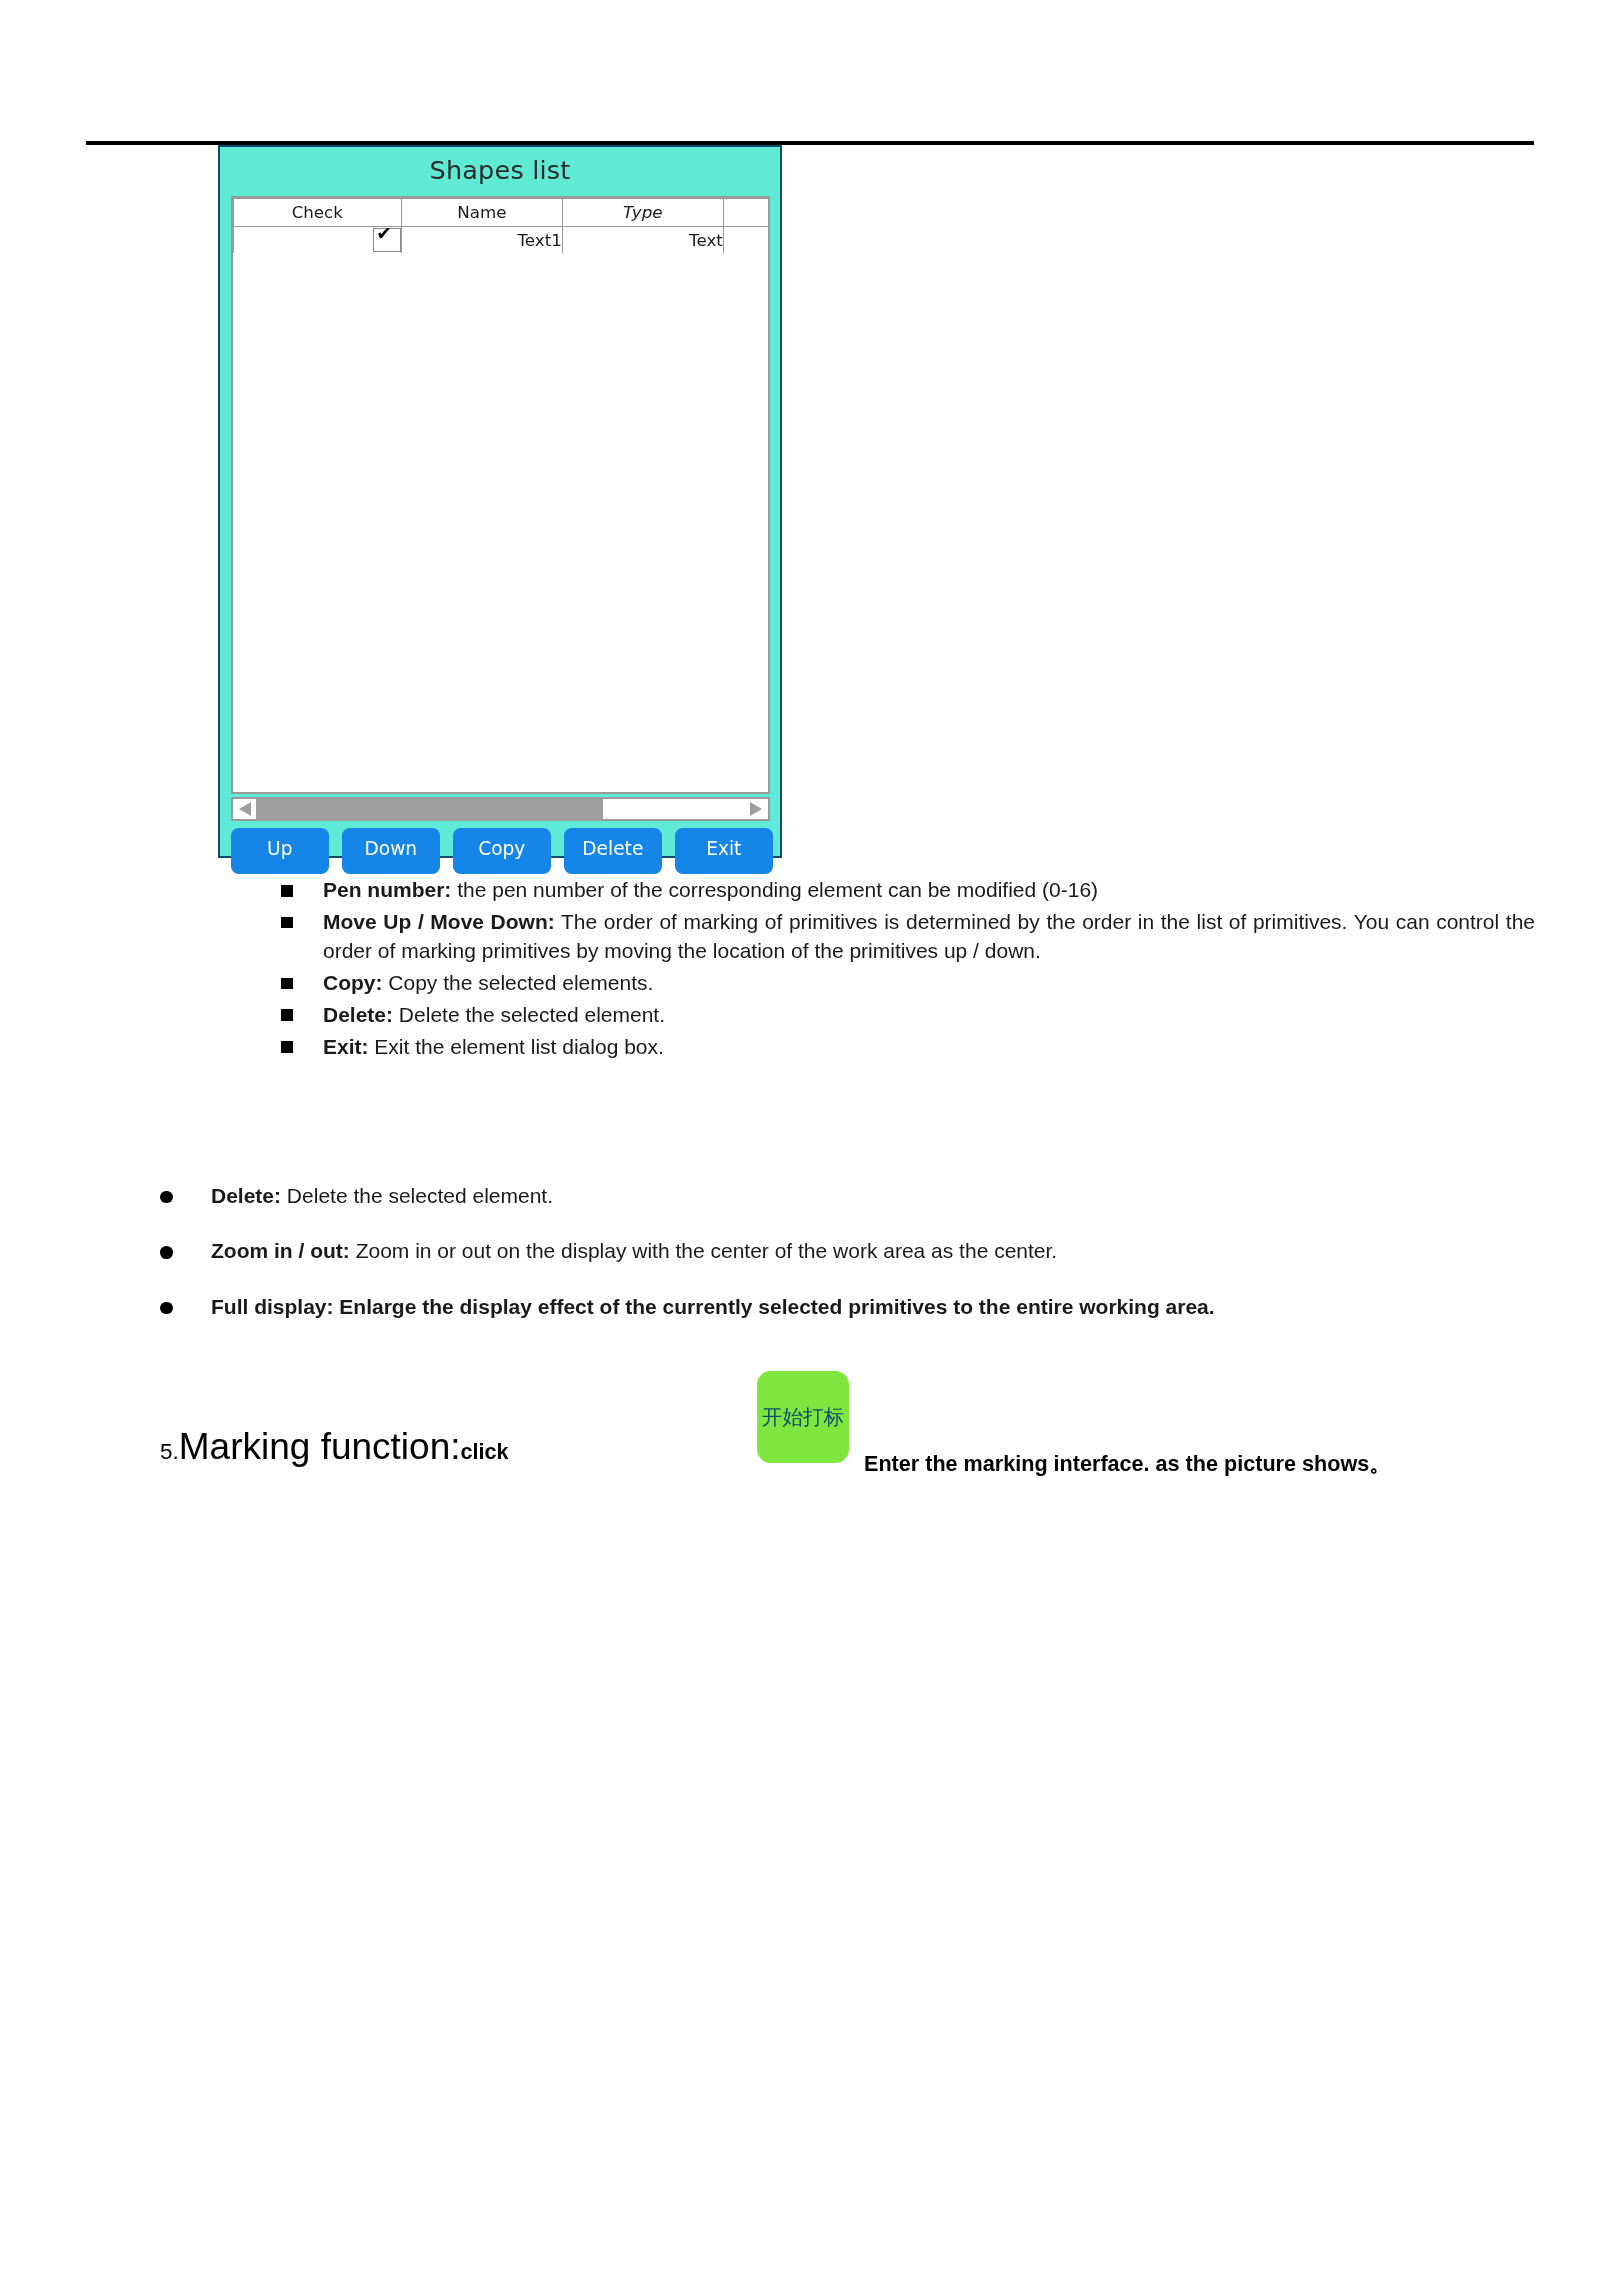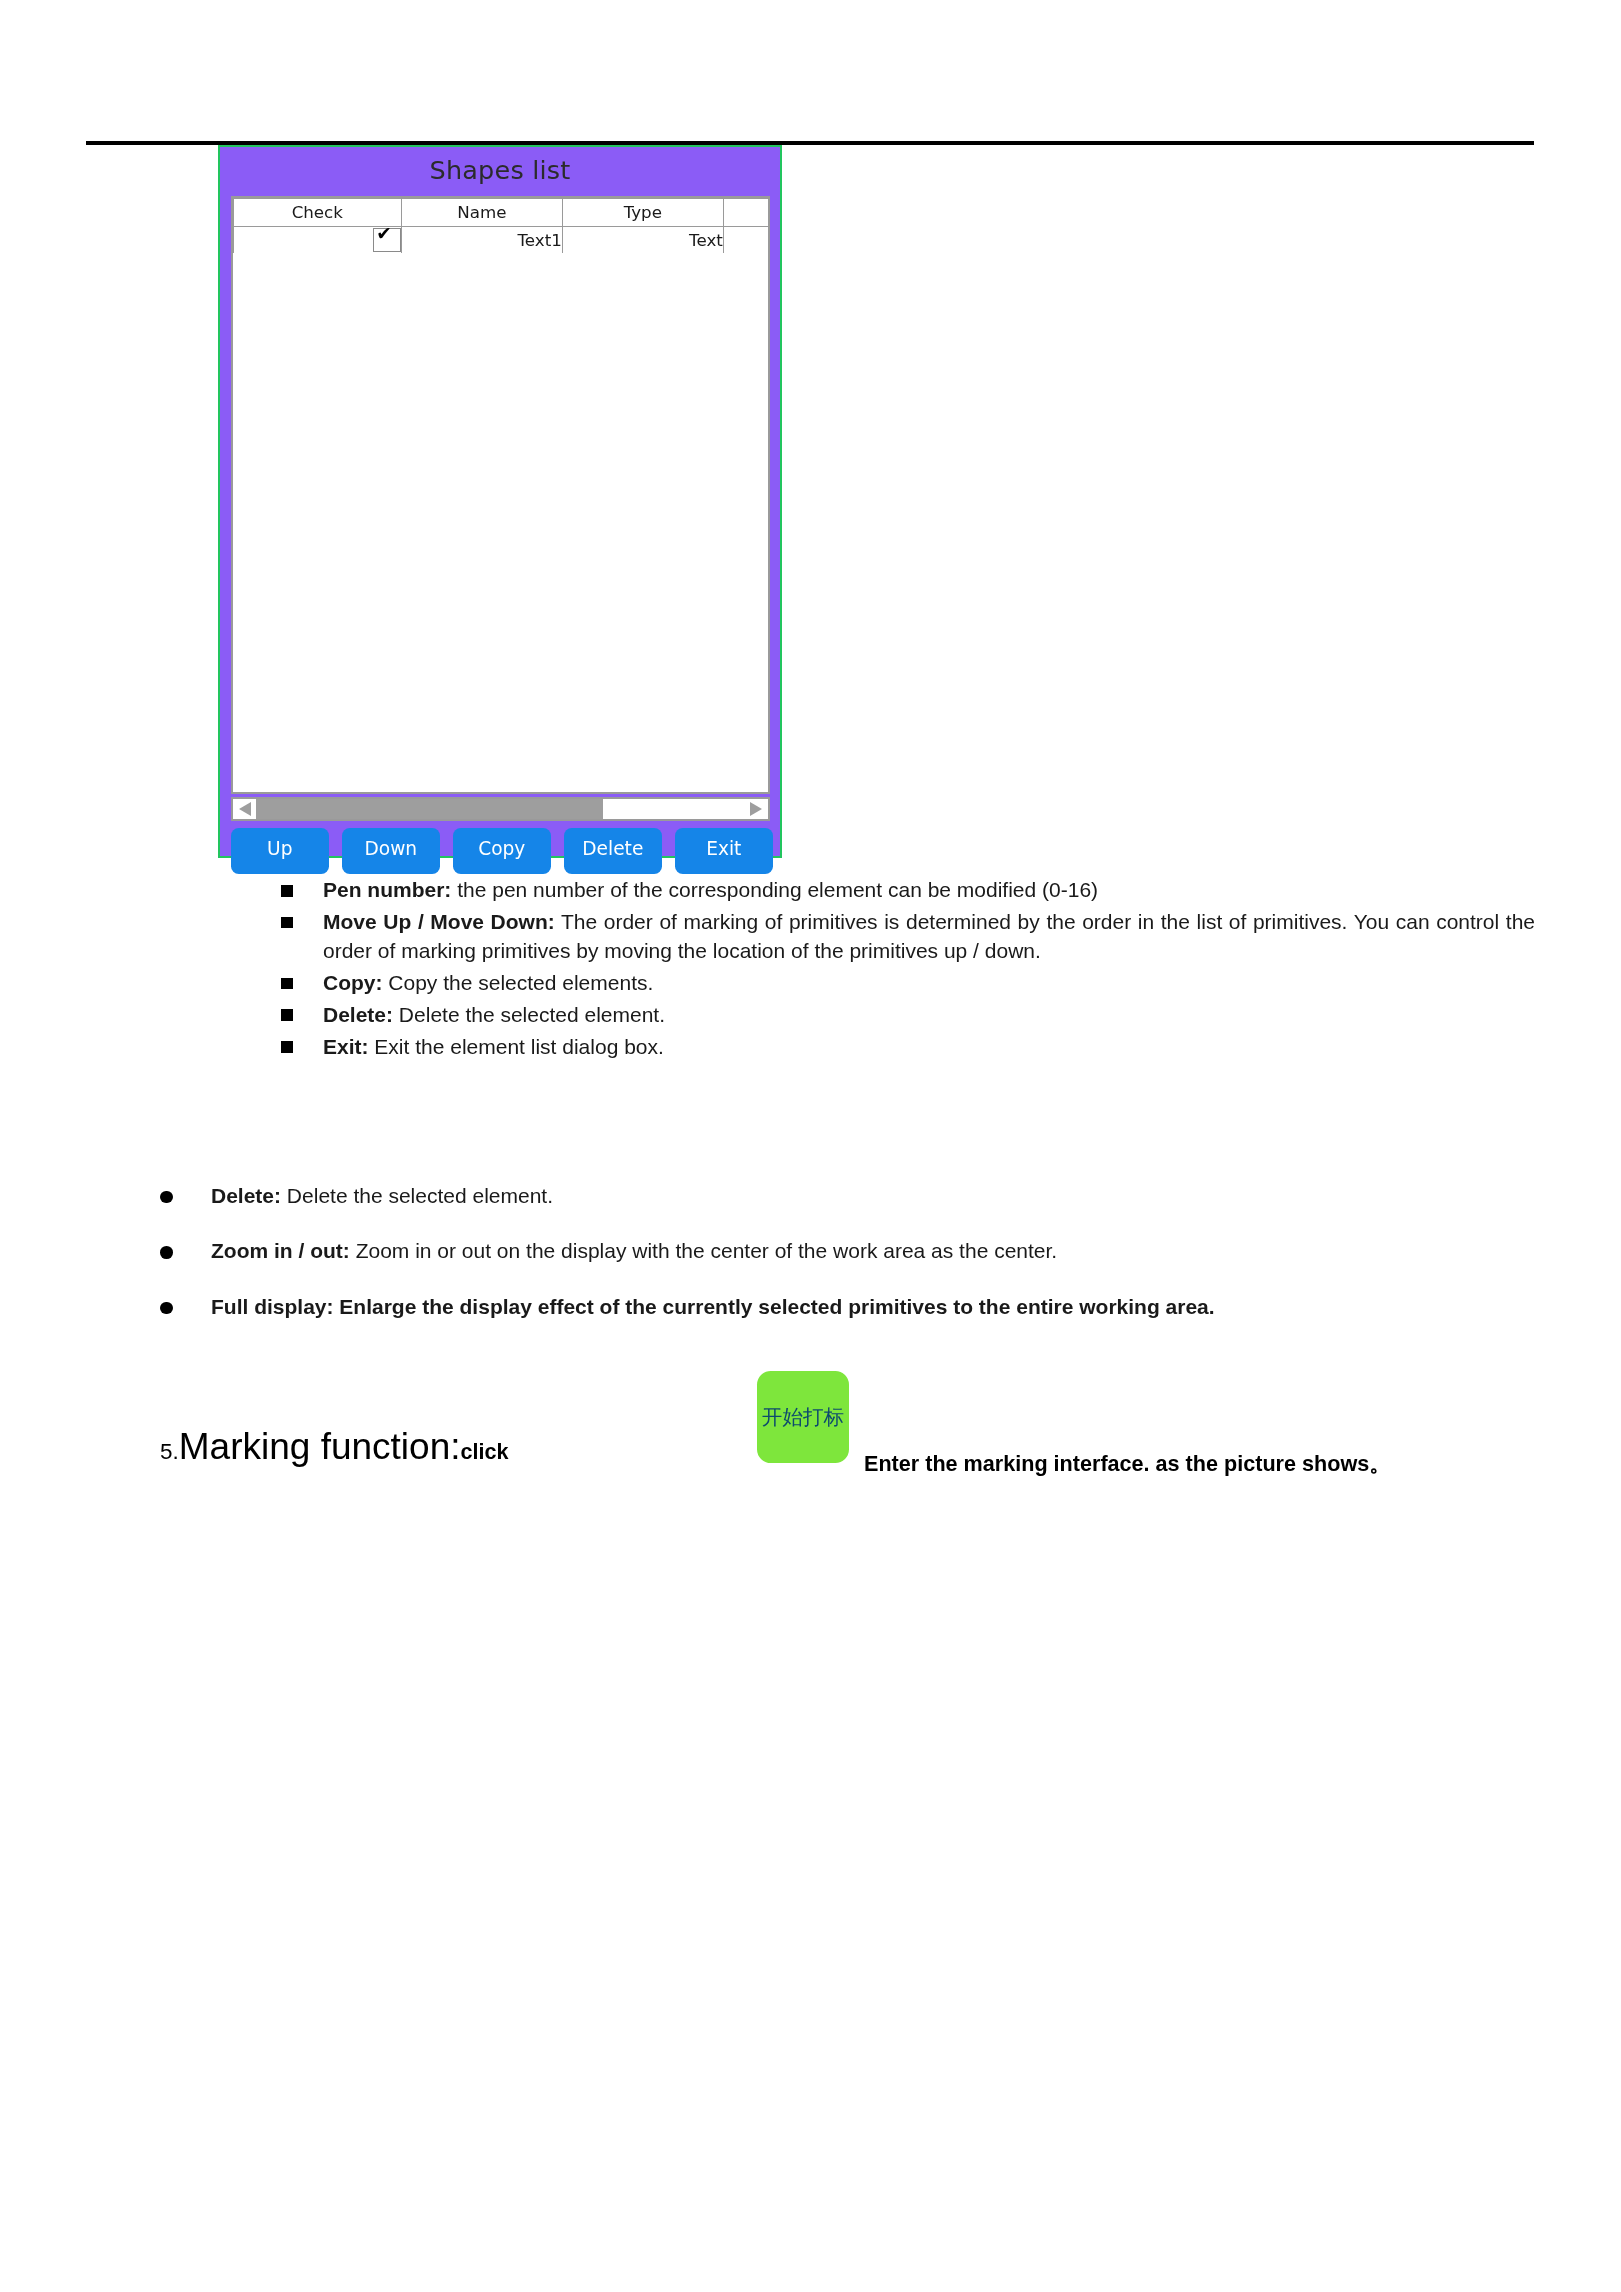--- a/index.html
+++ b/index.html
@@ -26,22 +26,22 @@
     background: #000000;
   }
 
   
   .figure {
     position: absolute;
     left: 218px;
     top: 145px;
     width: 564px;
     height: 713px;
-    border: 2px solid #22c55e;
-    background: #8b5cf6;
+    border: 2px solid #0c4a6e;
+    background: #5eead4;
     box-sizing: border-box;
   }
 
   .shapes-title {
     position: absolute;
     left: 0;
     top: 7.8px;
     width: 100%;
     text-align: center;
     font-size: 25.5px;
@@ -73,21 +73,21 @@
     font-size: 16.7px;
     font-weight: normal;
     color: #1a1a1a;
     height: 26.5px;
     padding: 0;
   }
   .grid th { text-align: center; background: #ffffff; }
   .grid td { text-align: right; padding-left: 18px; }
   .col-check { width: 167px; }
   .col-name  { width: 160px; margin-left: 12px; }
-  .col-type  { width: 160px; }
+  .col-type  { width: 160px; font-style: italic; }
   .col-num   { width: 59px; }
 
   .cell-check { text-align: left; padding-left: 0; position: relative; }
   .checkbox {
     display: inline-block;
     width: 25.5px;
     height: 21.6px;
     border: 1px solid #8a8a8a;
     background: #ffffff;
     position: relative;

